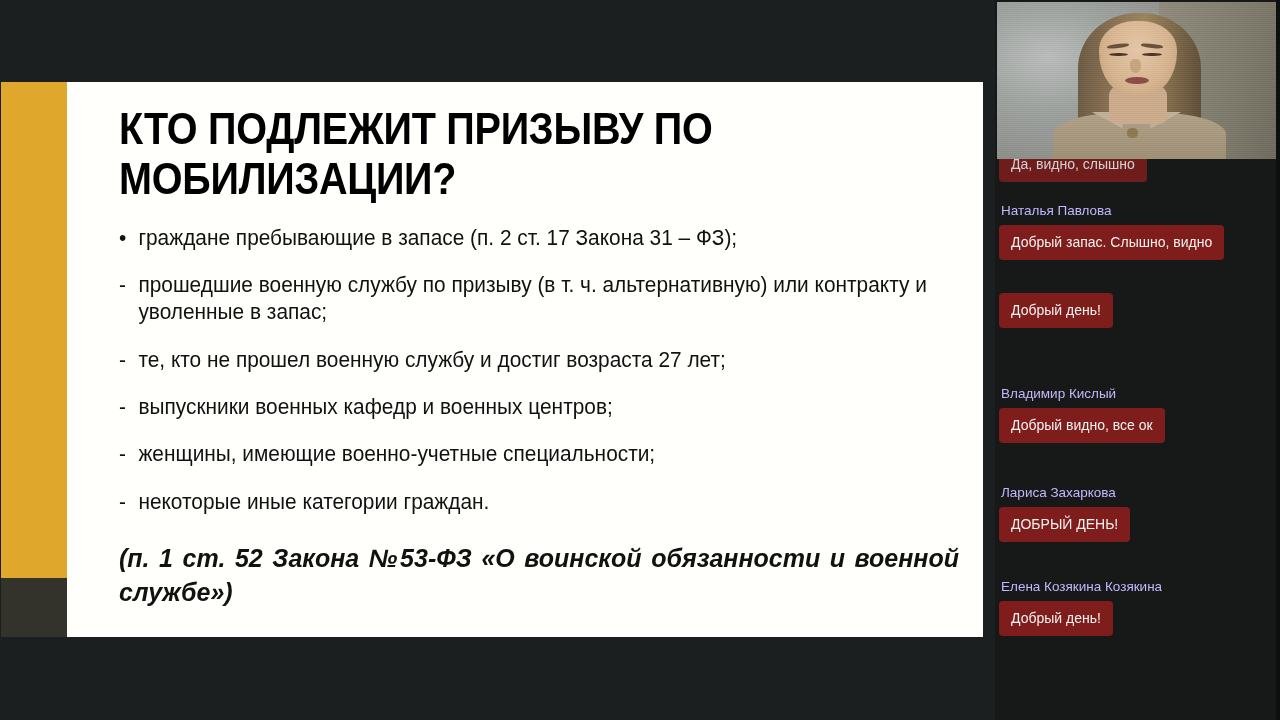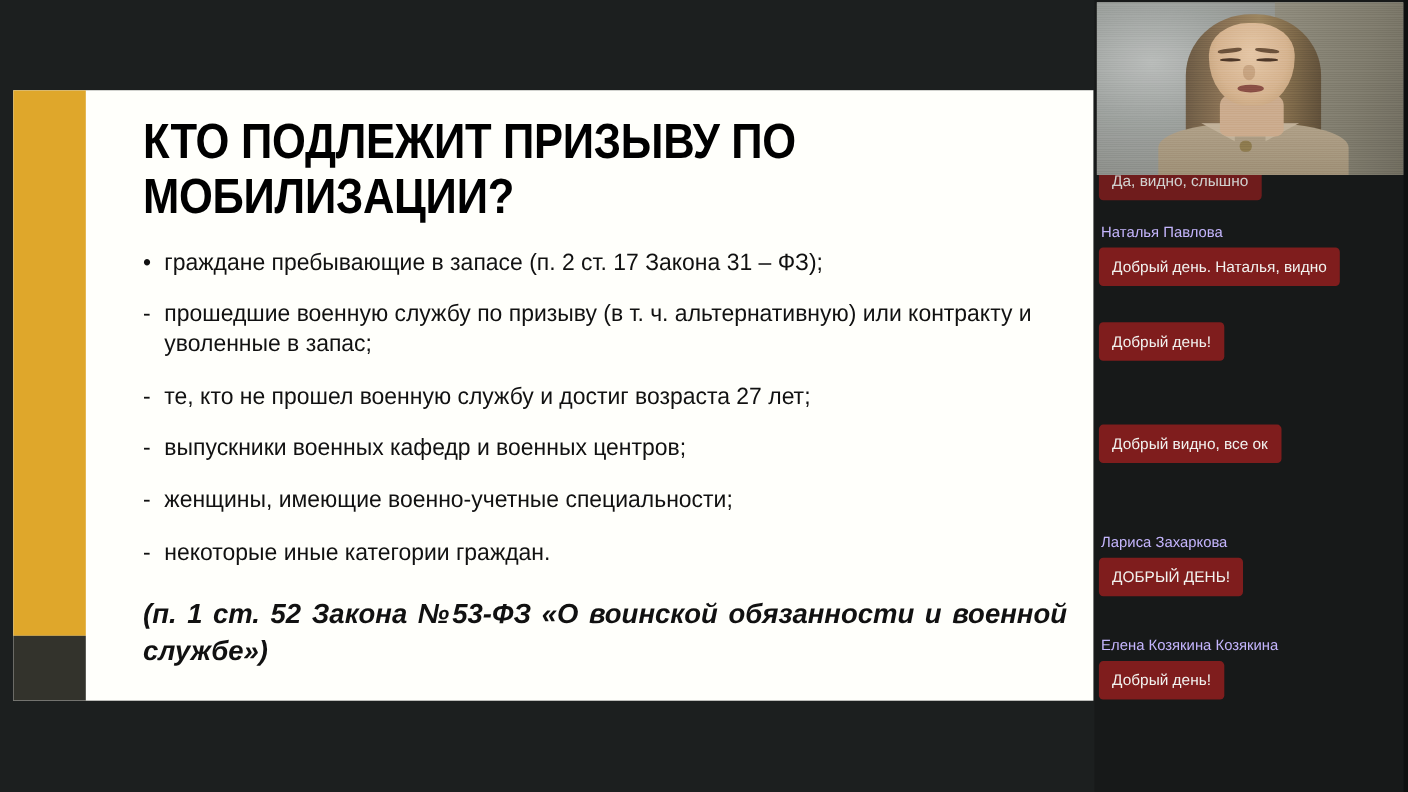--- a/index.html
+++ b/index.html
@@ -18,21 +18,21 @@
   
   #stage {
     position: absolute;
     left: 0; top: 0;
     width: 995px; height: 720px;
     background: #1c1f1f;
   }
 
   #slide {
     position: absolute;
-    left: 12px;
+    left: 1px;
     top: 82px;
     width: 982px;
     height: 555px;
     background: #fffffb;
     overflow: hidden;
   }
 
   #accent-bar {
     position: absolute;
     left: 0; top: 0;
@@ -274,26 +274,27 @@
 </div>
 
 <div id="rail">
 
   <div id="chat">
     <div id="chat-clipped">
       <span class="chat-bubble">Да, видно, слышно</span>
     </div>
   <div class="chat-item" style="top: 203px;">
         <div class="chat-name">Наталья Павлова</div>
-        <div><span class="chat-bubble">Добрый день. Наталья, видно</span></div>
+        <div><span class="chat-bubble">Добрый запас. Слышно, видно</span></div>
       </div>
       <div class="chat-item" style="top: 293px;">
         <div><span class="chat-bubble">Добрый день!</span></div>
       </div>
       <div class="chat-item" style="top: 386px;">
+        <div class="chat-name">Владимир Кислый</div>
         <div><span class="chat-bubble">Добрый видно, все ок</span></div>
       </div>
       <div class="chat-item" style="top: 485px;">
         <div class="chat-name">Лариса Захаркова</div>
         <div><span class="chat-bubble">ДОБРЫЙ ДЕНЬ!</span></div>
       </div>
       <div class="chat-item" style="top: 579px;">
         <div class="chat-name">Елена Козякина Козякина</div>
         <div><span class="chat-bubble">Добрый день!</span></div>
       </div>

